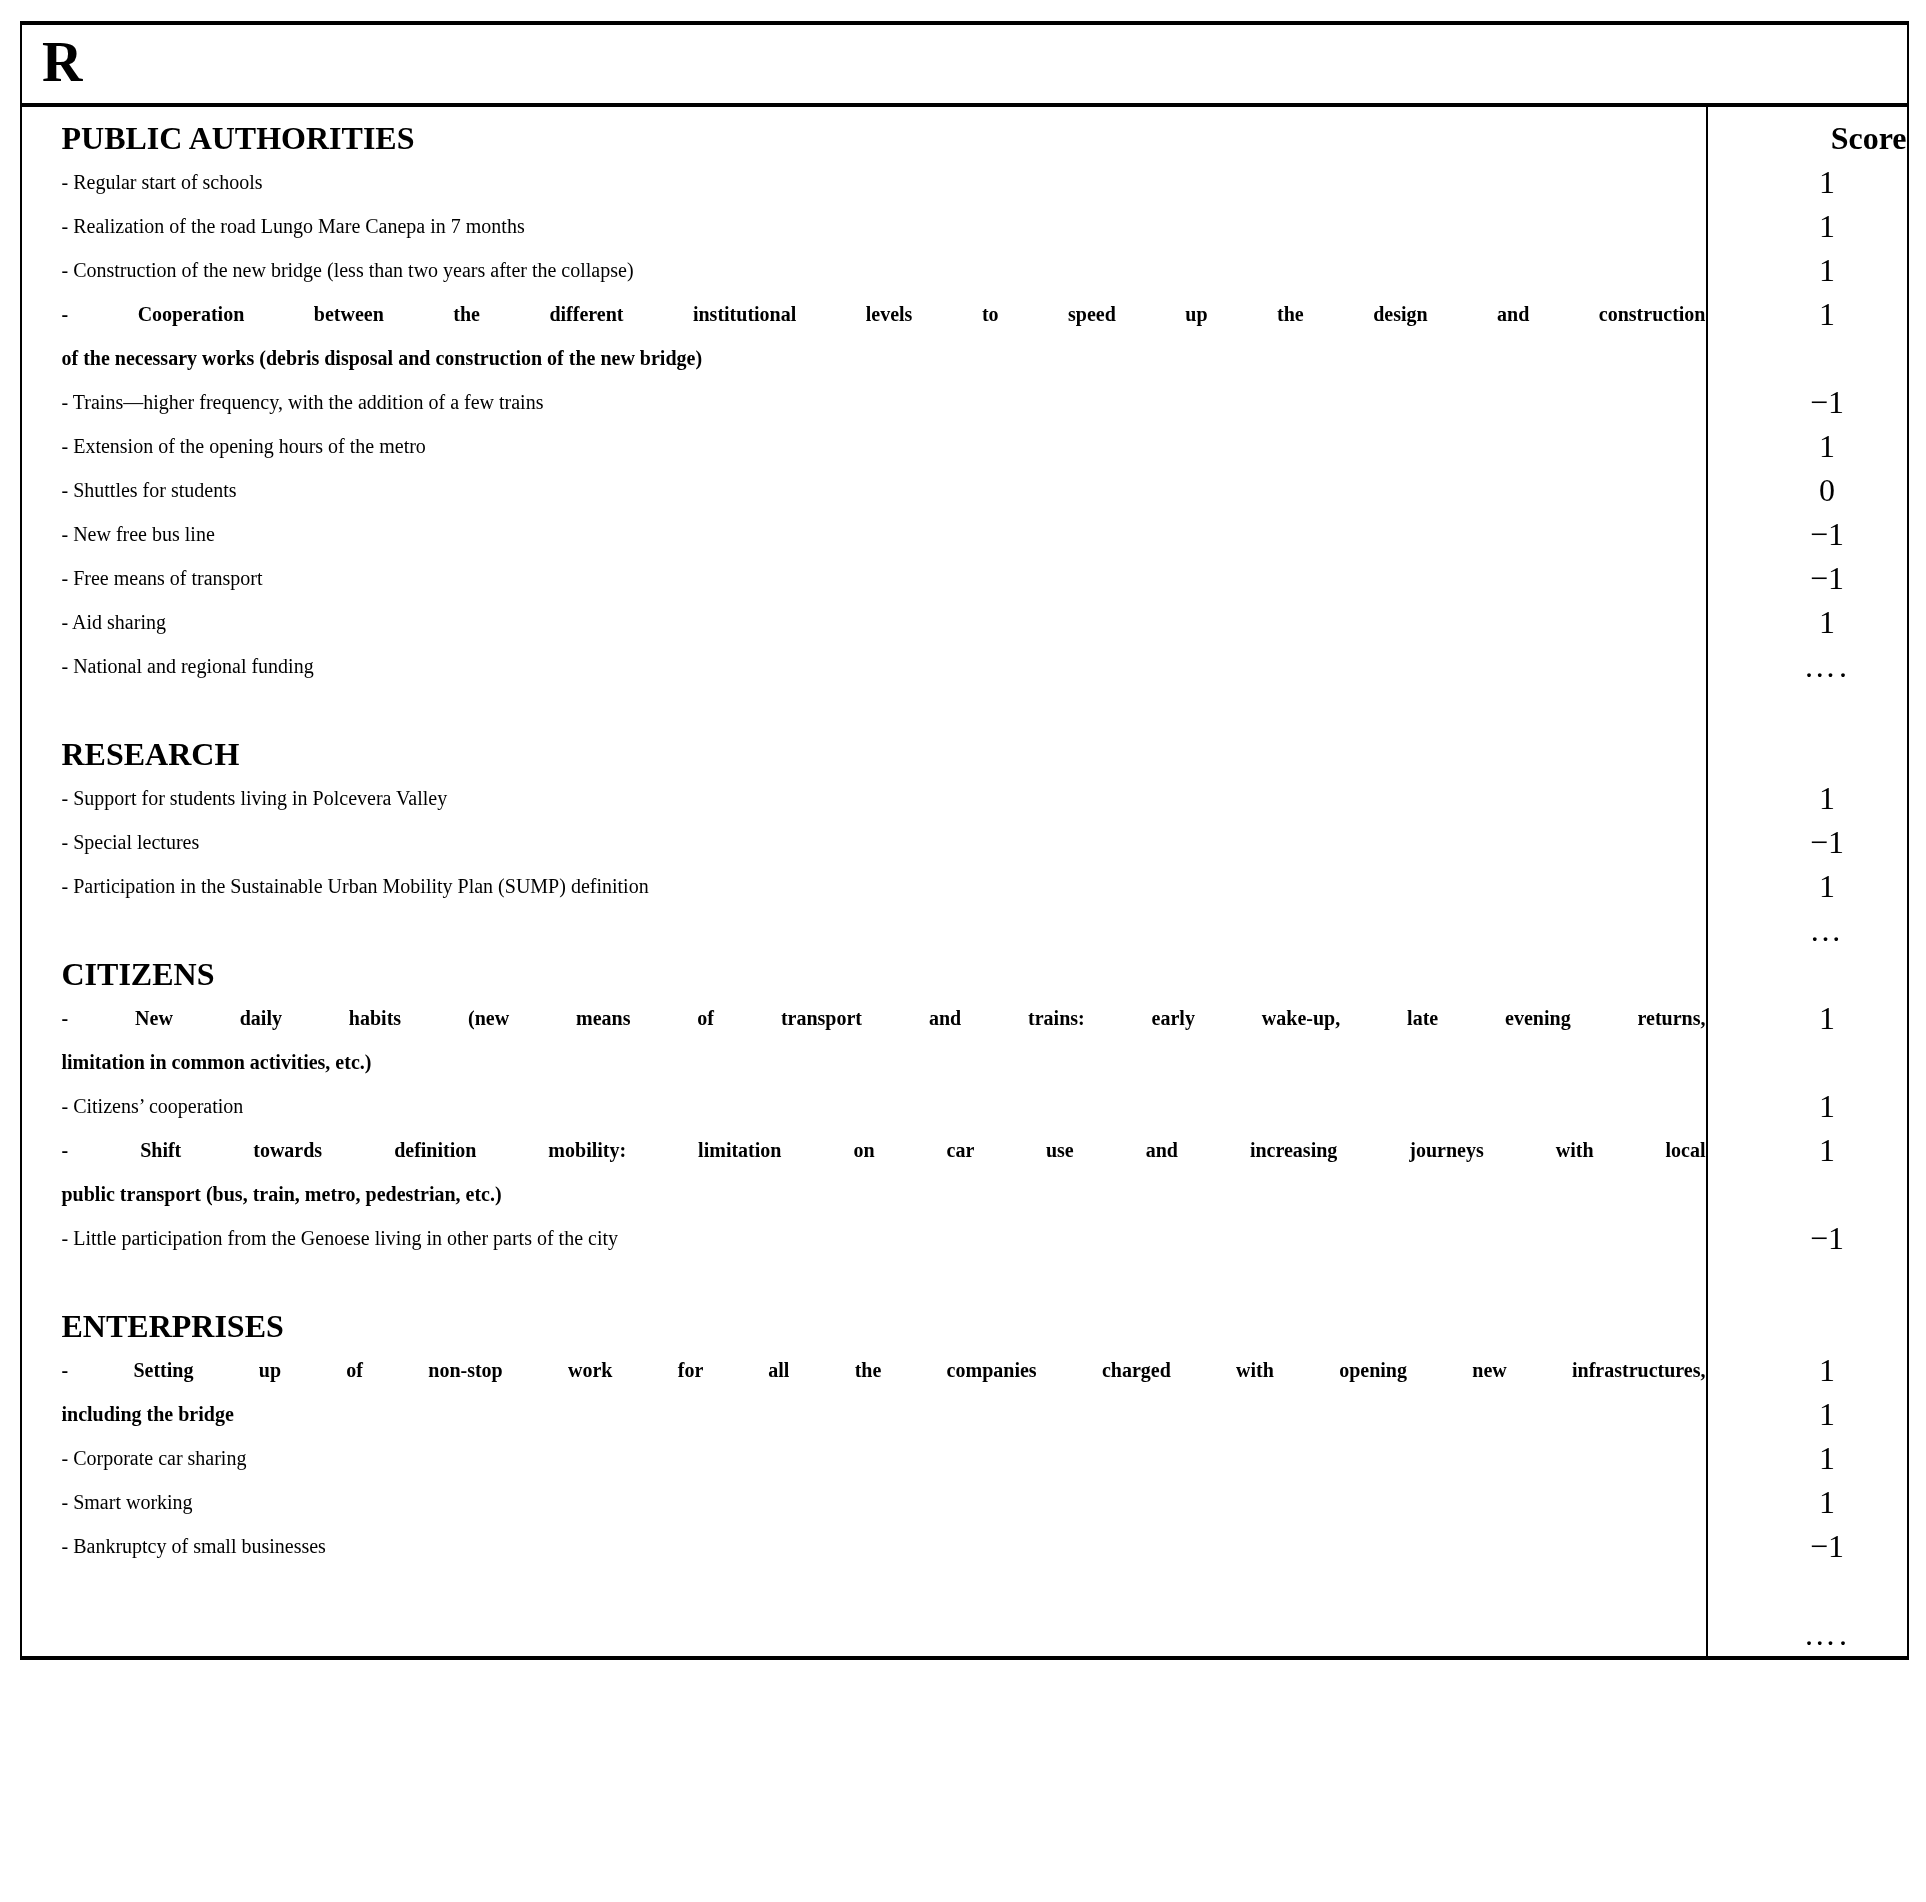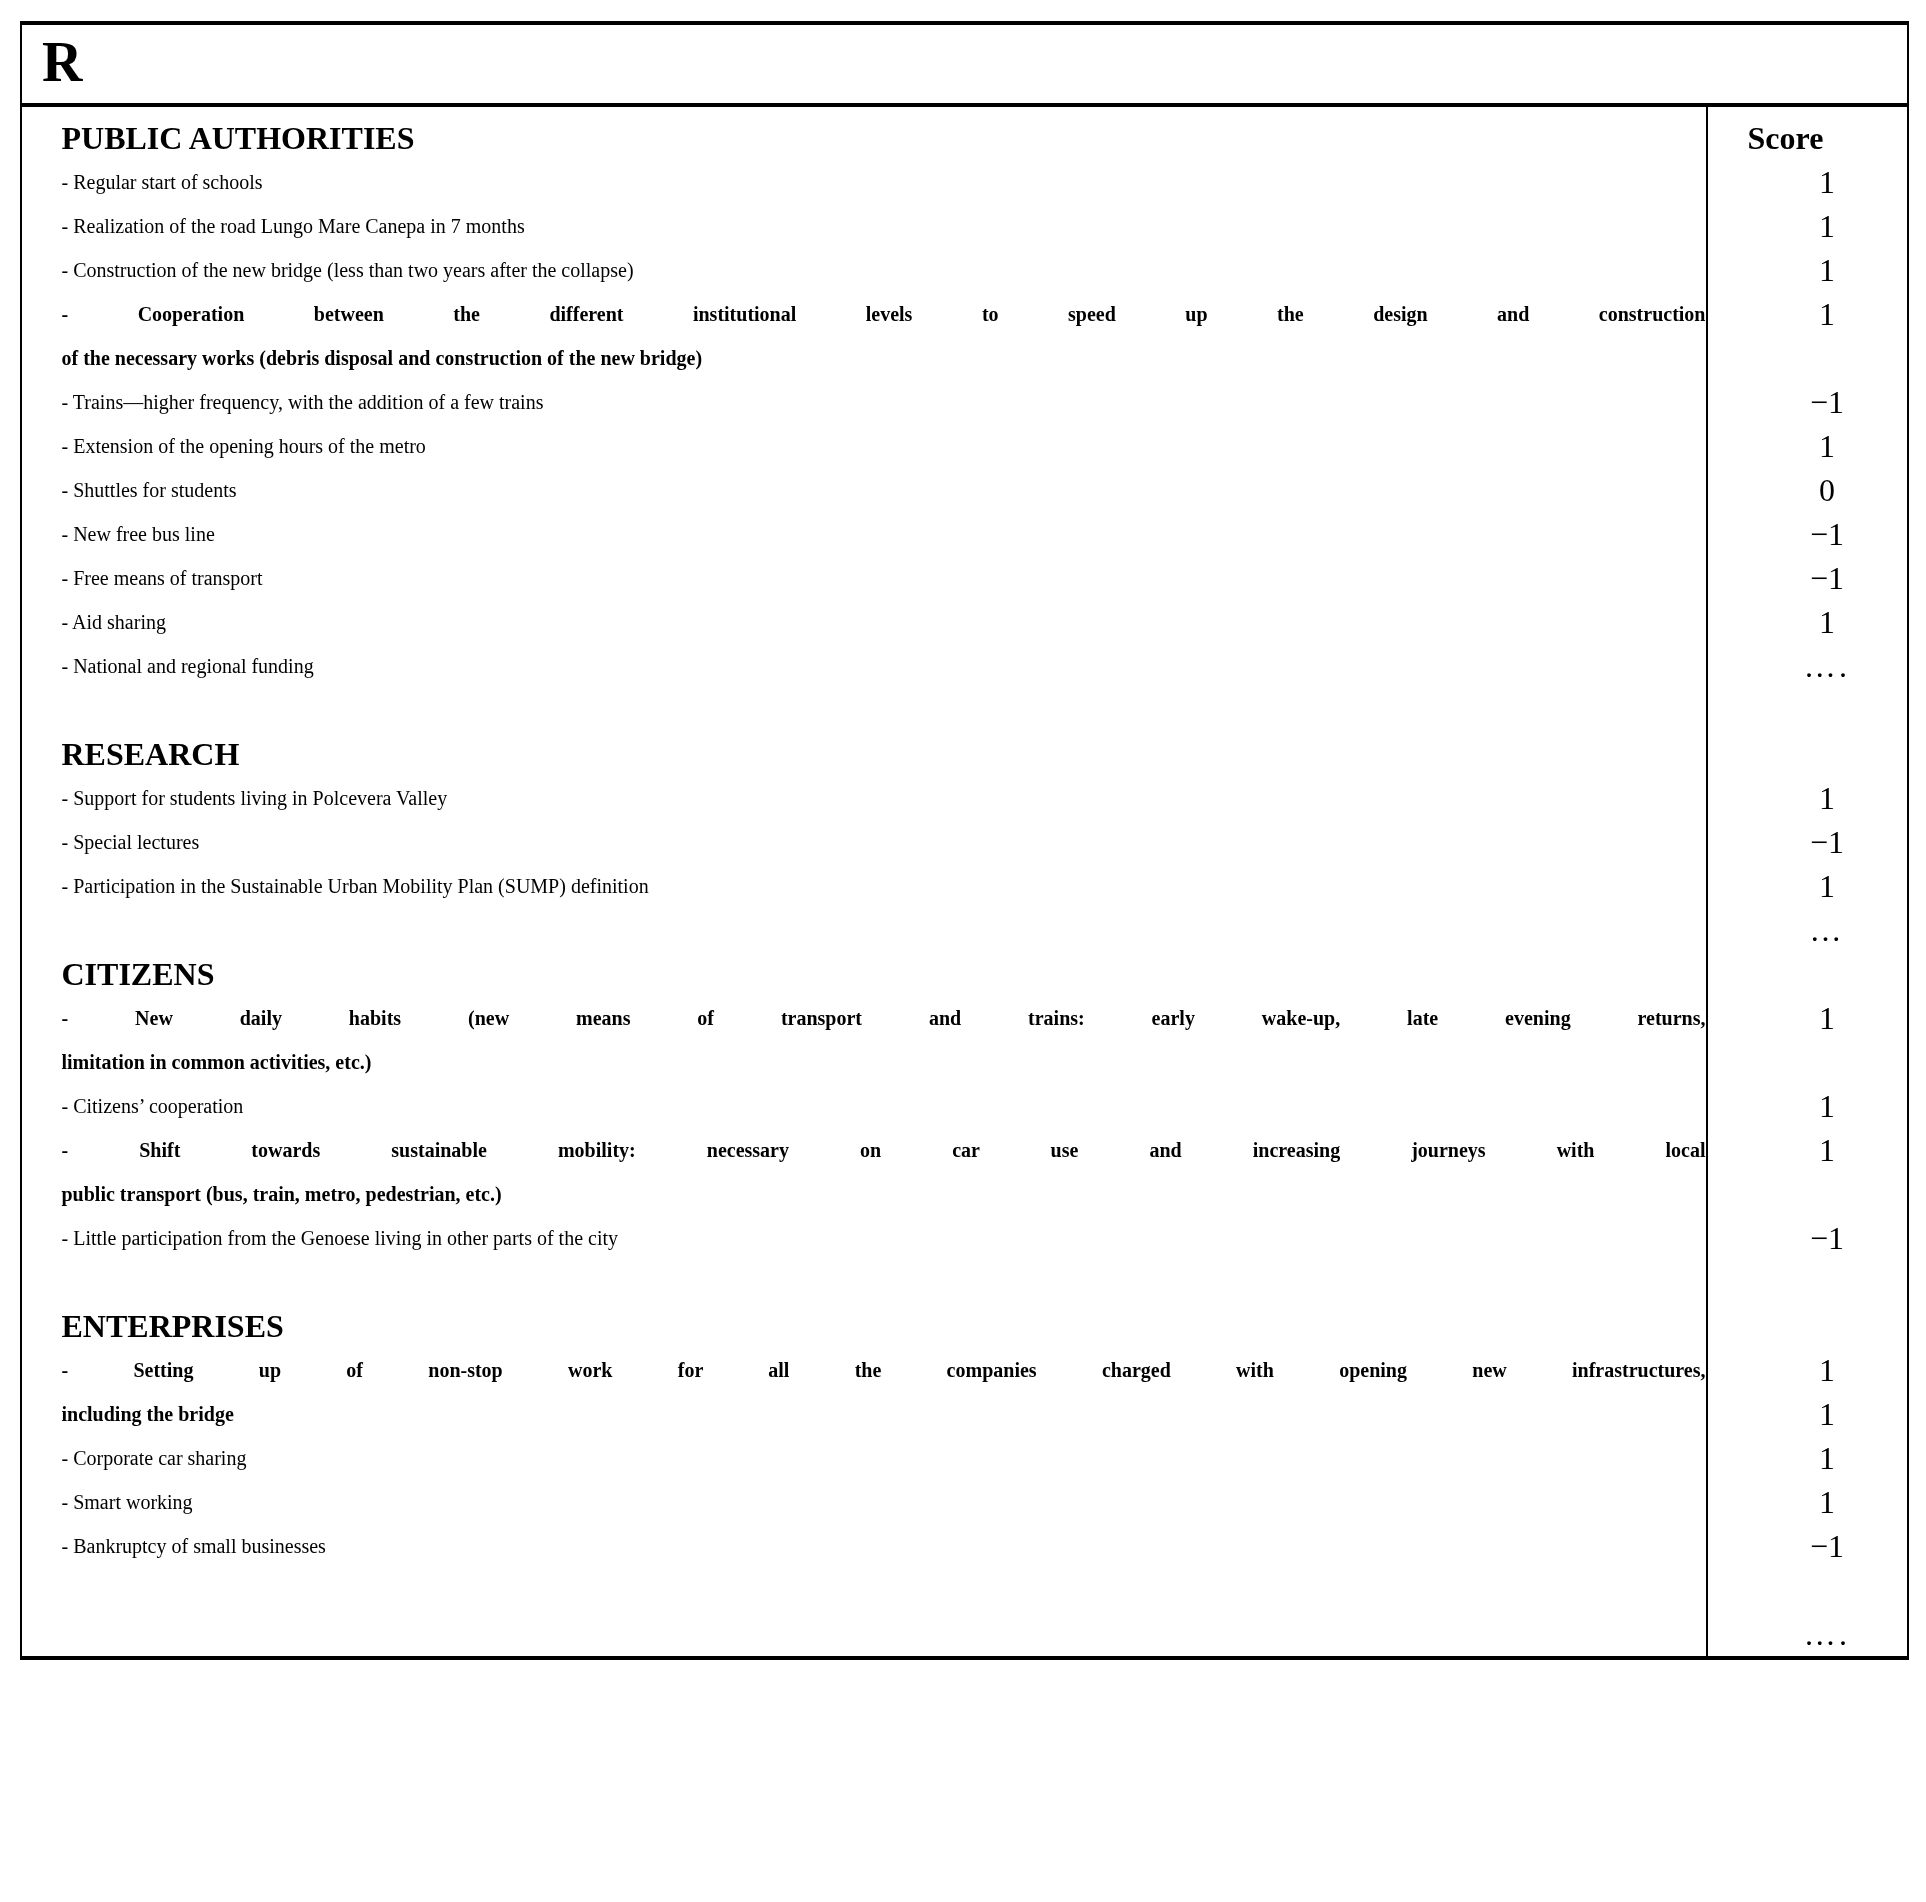--- a/index.html
+++ b/index.html
@@ -96,21 +96,21 @@
 
   .score-line {
     font-size: 32px;
     line-height: 44px;
     text-align: center;
   }
   .score-head {
     font-weight: 700;
     font-size: 32px;
     line-height: 44px;
-    text-align: left;
+    text-align: right;
   }
   .score-blank { height: 44px; }
   .dots { letter-spacing: 0.10em; }
 
   .pad-top { height: 9.2px; }
 </style>
 </head>
 <body>
 
 <div class="sheet">
@@ -158,21 +158,21 @@
 
             <div class="spacer"></div>
 
             <div class="grp">CITIZENS</div>
             <div class="line just">
               <span class="jrow">- New daily habits (new means of transport and trains: early wake-up, late evening returns,</span>
               <span class="jrow" style="text-align-last:left">limitation in common activities, etc.)</span>
             </div>
             <div class="line">- Citizens’ cooperation</div>
             <div class="line just">
-              <span class="jrow">- Shift towards sustainable mobility: necessary on car use and increasing journeys with local</span>
+              <span class="jrow">- Shift towards definition mobility: limitation on car use and increasing journeys with local</span>
               <span class="jrow" style="text-align-last:left">public transport (bus, train, metro, pedestrian, etc.)</span>
             </div>
             <div class="line">- Little participation from the Genoese living in other parts of the city</div>
 
             <div class="spacer"></div>
 
             <div class="grp">ENTERPRISES</div>
             <div class="line just">
               <span class="jrow">- Setting up of non-stop work for all the companies charged with opening new infrastructures,</span>
               <span class="jrow" style="text-align-last:left">including the bridge</span>

